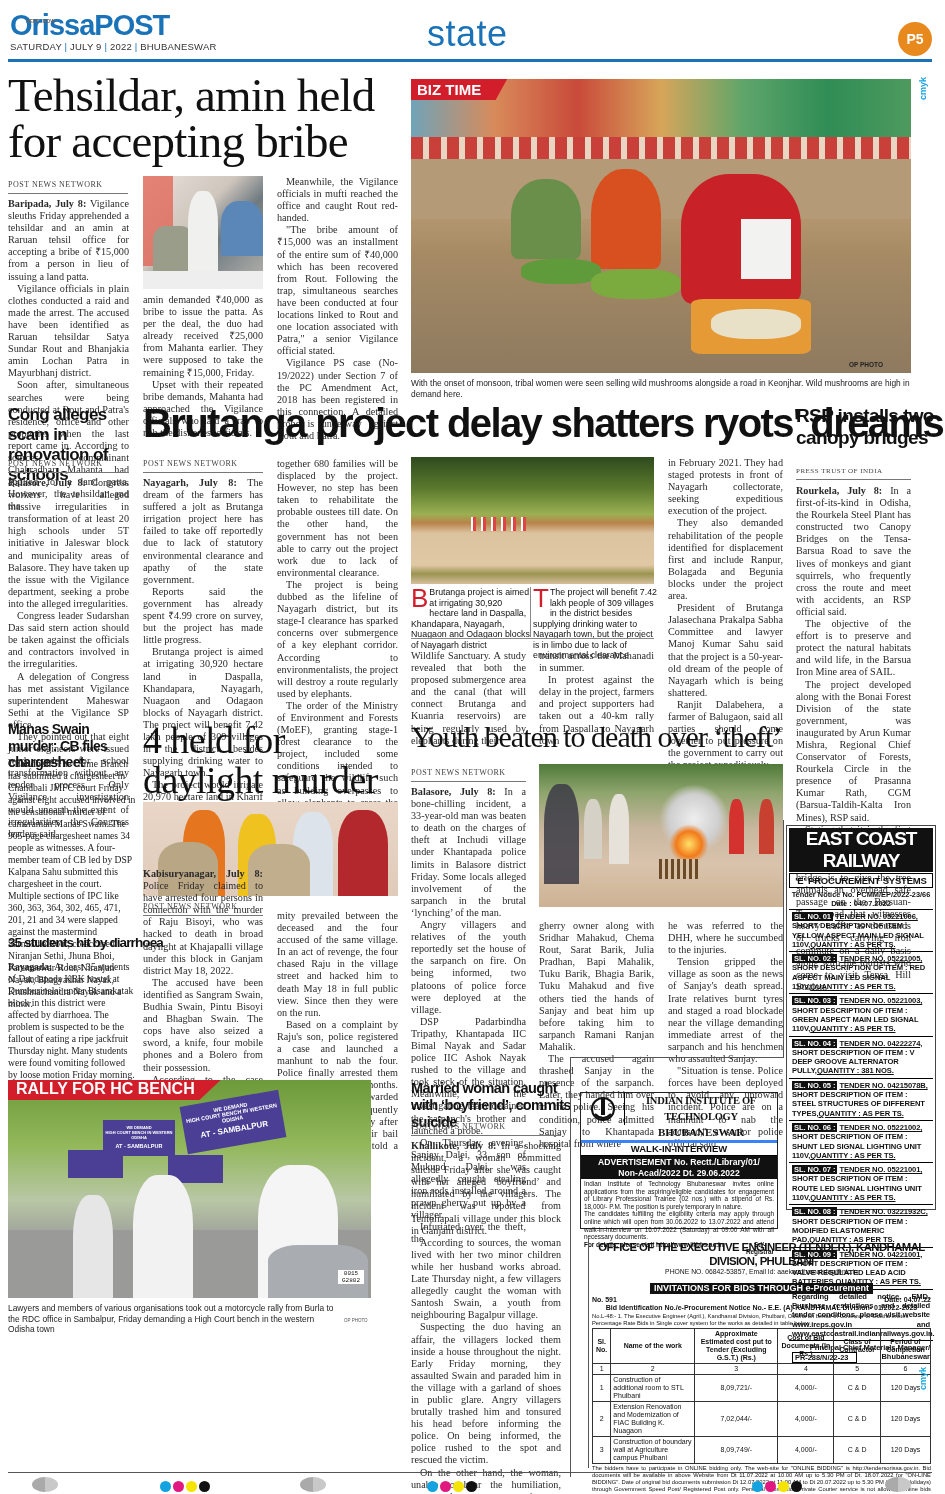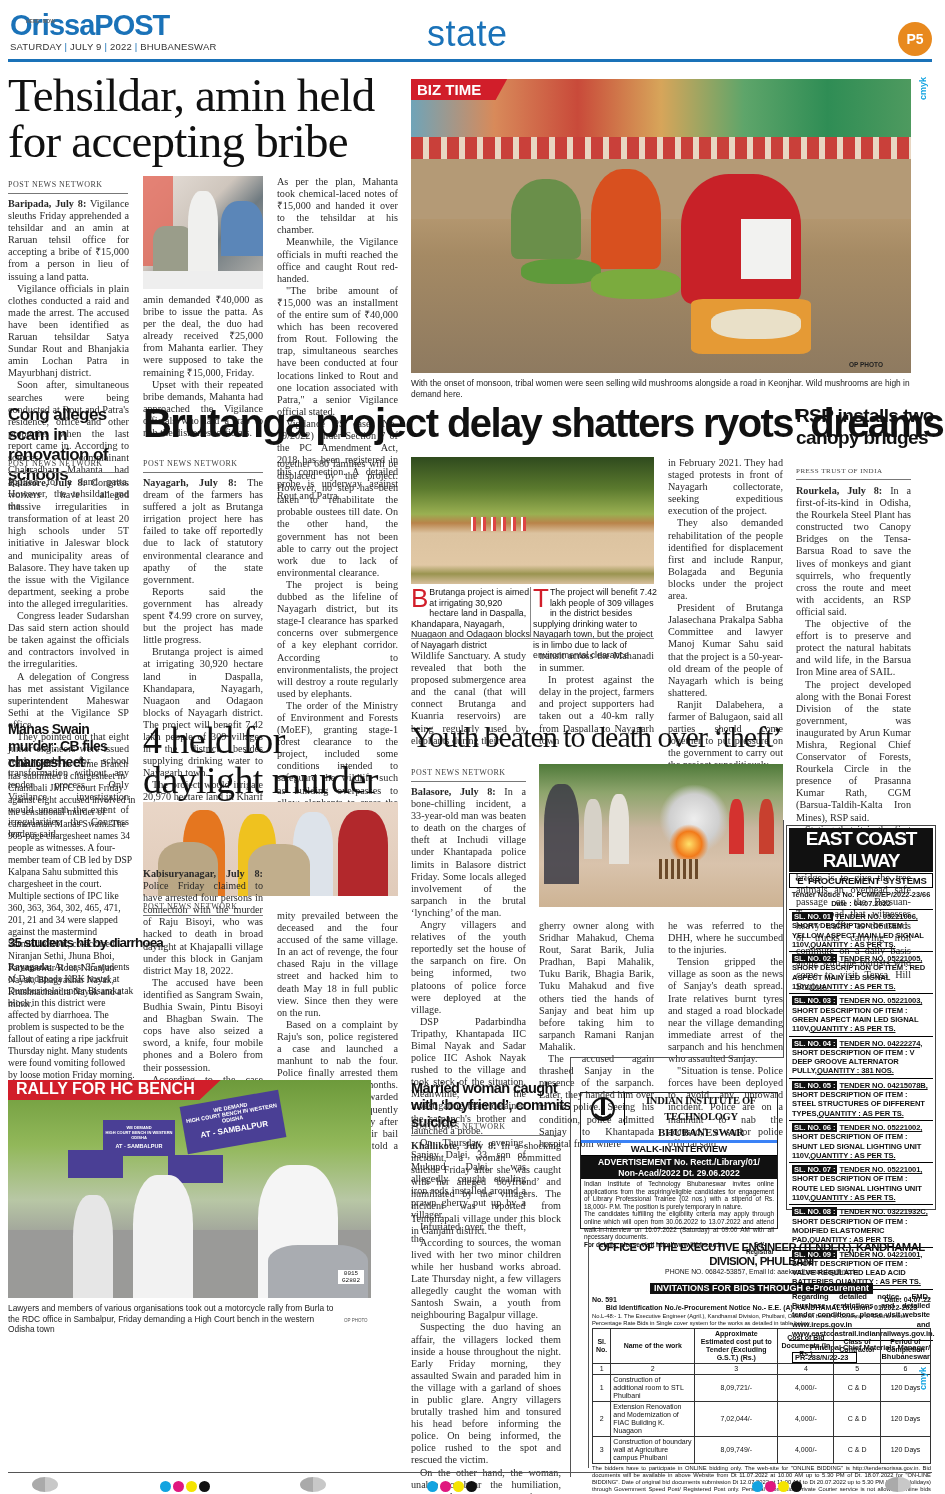--- a/index.html
+++ b/index.html
@@ -58,21 +58,20 @@
   <div style="position:absolute;left:10px;top:50px;width:40px;height:45px;background:#9a9d8a;border-radius:30% 30% 0 0"></div>
   <div style="position:absolute;left:45px;top:15px;width:30px;height:80px;background:#f0f0ee;border-radius:40% 40% 0 0"></div>
   <div style="position:absolute;left:78px;top:25px;width:42px;height:55px;background:#5b86b8;border-radius:40% 40% 0 0"></div>
   <div style="position:absolute;left:0;top:95px;width:120px;height:18px;background:#eee"></div>
 </div>
 <div class="abs body-text" style="left:143px;top:294px;width:120px">
   <p class="first">amin demanded ₹40,000 as bribe to issue the patta. As per the deal, the duo had already received ₹25,000 from Mahanta earlier. They were supposed to take the remaining ₹15,000, Friday.</p>
   <p>Upset with their repeated bribe demands, Mahanta had approached the Vigilance officials who laid a trap to nab the dishonest officials.</p>
 </div>
 <div class="abs body-text" style="left:277px;top:176px;width:121px">
-  <p class="first">As per the plan, Mahanta took chemical-laced notes of ₹15,000 and handed it over to the tehsildar at his chamber.</p>
   <p>Meanwhile, the Vigilance officials in mufti reached the office and caught Rout red-handed.</p>
   <p>"The bribe amount of ₹15,000 was an installment of the entire sum of ₹40,000 which has been recovered from Rout. Following the trap, simultaneous searches have been conducted at four locations linked to Rout and one location associated with Patra," a senior Vigilance official stated.</p>
   <p>Vigilance PS case (No-19/2022) under Section 7 of the PC Amendment Act, 2018 has been registered in this connection. A detailed probe is underway against Rout and Patra.</p>
 </div>
 
 <div class="abs photo" style="left:411px;top:79px;width:500px;height:294px;background:linear-gradient(180deg,#d9c4a8 0%,#c6a77d 30%,#a58a64 60%,#8e7a60 100%)">
   <div style="position:absolute;left:0;top:0;width:500px;height:58px;background:linear-gradient(90deg,#6fa4b8,#d88a5a,#c94a3a,#d7a55a,#5ea56a,#2f8d55,#4e9a5f)"></div>
   <div style="position:absolute;left:0;top:58px;width:500px;height:22px;background:repeating-linear-gradient(90deg,#c9403a 0 12px,#e8d6c2 12px 18px)"></div>
   <div style="position:absolute;left:0;top:80px;width:500px;height:60px;background:#b49a76"></div>
   <div style="position:absolute;left:100px;top:100px;width:70px;height:80px;background:#6a8f4a;border-radius:45% 45% 10% 10%"></div>

